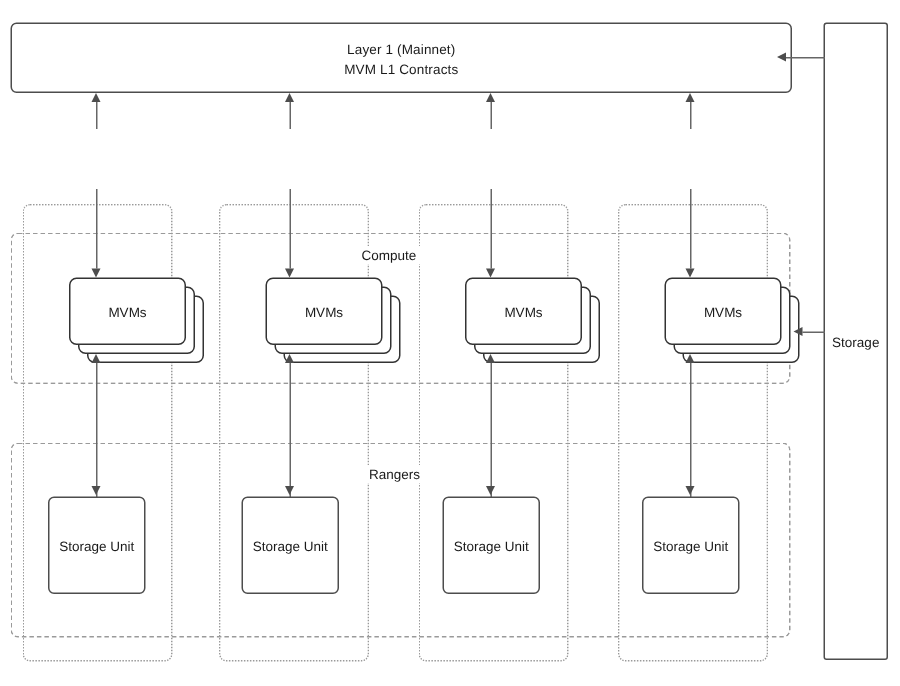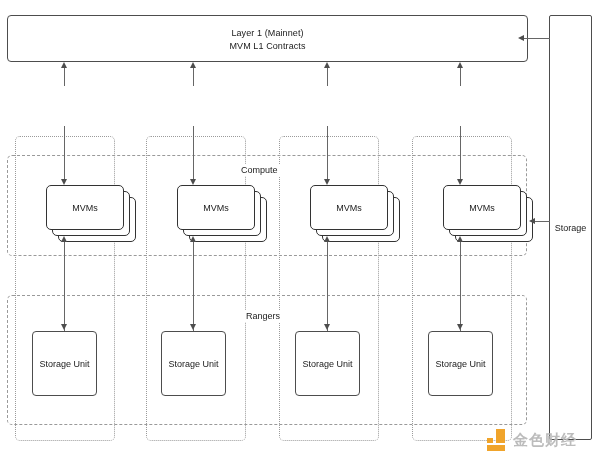--- a/index.html
+++ b/index.html
@@ -275,22 +275,14 @@
   <div class="solid-box" style="left:549px; top:15px; width:43px; height:425px; border-radius:2px;">
     <div class="center-label" style="font-size:9px;">Storage</div>
   </div>
 
   <div class="arrow-line-h" style="left:524px; top:38px; width:26px;"></div>
   <div class="arrow-head-left" style="left:518px; top:35px;"></div>
 
   <div class="arrow-line-h" style="left:535px; top:221px; width:15px;"></div>
   <div class="arrow-head-left" style="left:529px; top:218px;"></div>
 
-  <div id="watermark" style="left:487px; top:429px;">
-    <div id="wm-mark">
-      <span class="sq a"></span>
-      <span class="sq b"></span>
-      <span class="sq c"></span>
-    </div>
-    <div id="wm-text">金色财经</div>
-  </div>
 
 </div>
 
 </body></html>

